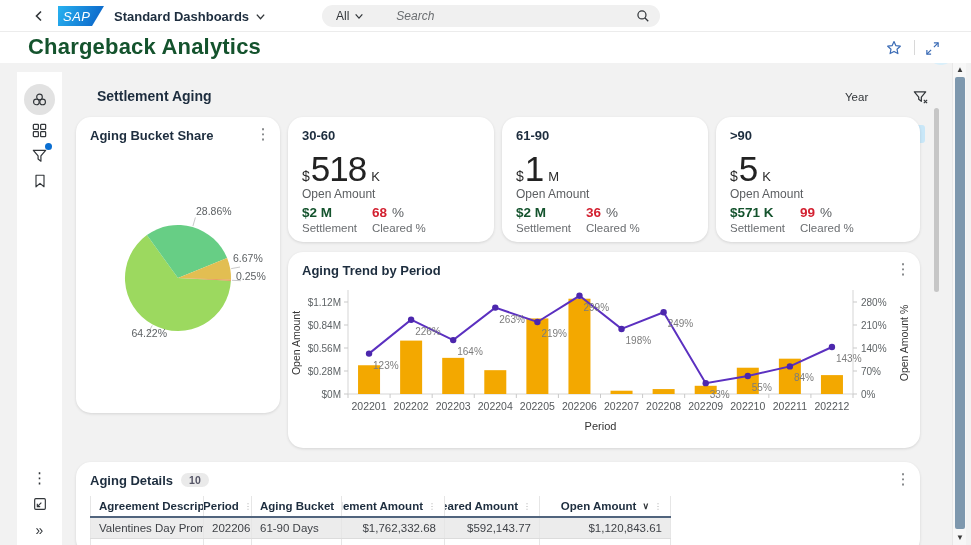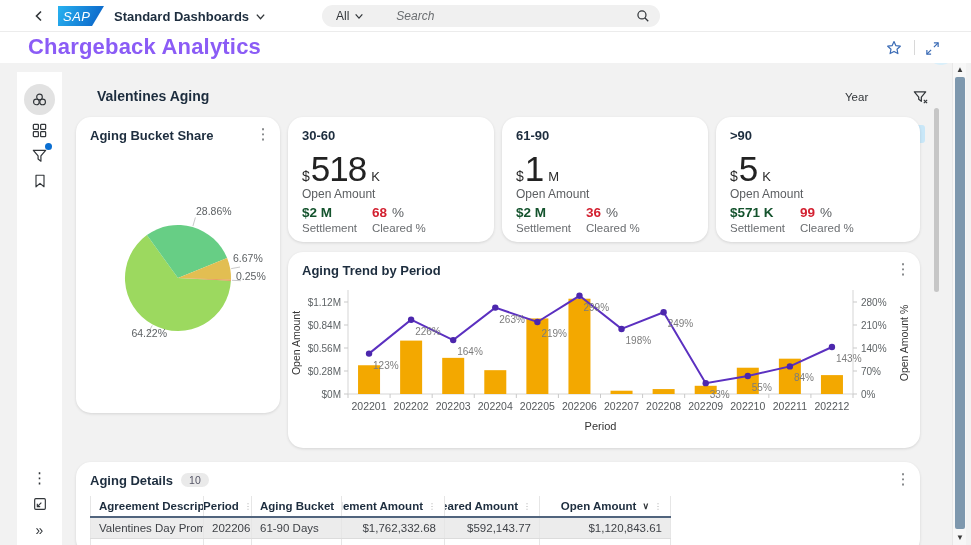--- a/index.html
+++ b/index.html
@@ -23,21 +23,21 @@
     display:flex; align-items:center; padding:0 10px; }
   #search-scope { display:flex; align-items:center; gap:5px; font-size:12px; color:#32363a; cursor:pointer; padding:0 4px; }
   #search-input { flex:1; margin-left:28px; border:none; background:transparent; outline:none;
     font-style:italic; font-size:12px; color:#6a6d70; font-family:"Liberation Sans",sans-serif;}
   #search-input::placeholder { color:#6a6d70; font-style:italic; }
   #avatar { left:928px; top:3px; width:26px; height:26px; border-radius:50%; background:#d9effa;
     color:#2a7bd2; font-size:11px; font-weight:700; display:flex; align-items:center; justify-content:center; cursor:pointer;margin-top:36px; }
 
   
   #titlebar { left:0; top:32px; width:971px; height:31px; background:#fff; z-index:5; }
-  #page-title { left:28px; top:2px; font-size:22px; font-weight:700; color:#8b5cf6; letter-spacing:.2px; }
+  #page-title { left:28px; top:2px; font-size:22px; font-weight:700; color:#14532d; letter-spacing:.2px; }
   #fav-btn { left:884px; top:6px; width:20px; height:20px; }
   #tb-divider { left:914px; top:8px; width:1px; height:15px; background:#d8d8d8; }
   #expand-btn { left:922px; top:6px; width:20px; height:20px; }
 
   
   #sidebar { left:17px; top:72px; width:45px; height:473px; background:#fff; z-index:4; }
   .side-ic { position:absolute; left:13px; width:19px; height:19px; display:flex; align-items:center; justify-content:center; cursor:pointer; }
   #side-active { left:7px; top:12px; width:31px; height:31px; border-radius:50%; background:#e2e2e2; }
   .dot-badge { position:absolute; right:-3px; top:-3px; width:7px; height:7px; border-radius:50%; background:#0a6ed1; }
   .vdots { font-size:15px; color:#32363a; line-height:1; letter-spacing:0; }
@@ -82,21 +82,21 @@
   .c0{width:114px;} .c1{width:48px; text-align:center;} .c2{width:90px;} .c3{width:103px; text-align:right;}
   .c4{width:95px; text-align:right;} .c5{width:131px; text-align:right;}
   #tbl-head { font-weight:700; color:#1d2d3e; border-bottom:2px solid #51647d; cursor:pointer; }
   #tbl-head .tc { display:flex; align-items:center; }
   #tbl-head .c1 { justify-content:center; } #tbl-head .c3,#tbl-head .c4,#tbl-head .c5 { justify-content:flex-end; }
   .colmenu { font-size:8px; color:#a9a9a9; margin-left:5px; font-weight:400; }
   .sortchev { font-size:9px; color:#32363a; margin-left:6px; font-weight:700; }
   #row1 { background:#ececec; border-bottom:1px solid #dcdcdc; }
   #row2 { height:7px; }
   .badge { display:inline-block; margin-left:8px; background:#eaeaea; border-radius:8px; padding:1px 8px;
-    font-size:10.5px; font-weight:400; color:#556; vertical-align:1px; }
+    font-size:10.5px; font-weight:700; color:#556; vertical-align:1px; }
 
   
   #inner-scroll { left:934px; top:108px; width:5px; height:184px; background:#c6c6c6; border-radius:3px; cursor:pointer; }
   #outer-track { left:952px; top:63px; width:14px; height:482px; background:#f7f7f7; border-left:1px solid #e8e8e8; cursor:pointer; }
   #outer-thumb { position:absolute; left:2px; top:14px; width:10px; height:452px; background:#7e98ae; border-radius:2px; }
   .scroll-arrow { position:absolute; left:3px; width:8px; height:8px; color:#3b3b3b; font-size:8px; line-height:8px; text-align:center; }
 
   svg { display:block; }
   text { font-family:"Liberation Sans",sans-serif; }
 </style>
@@ -199,21 +199,21 @@
         <rect x="3" y="3" width="12" height="12" rx="1.2" fill="none" stroke="#32363a" stroke-width="1.3"></rect>
         <line x1="10.5" y1="7.5" x2="6" y2="12" stroke="#32363a" stroke-width="1.3"></line>
         <polyline points="6,8.8 6,12 9.2,12" fill="none" stroke="#32363a" stroke-width="1.3"></polyline>
       </svg>
     </div>
     <div class="side-ic" style="top:448px; font-size:14px; color:#32363a;">
       <span>»</span>
     </div>
   </div>
 
-  <div id="section-title" class="abs">Valentines Aging</div>
+  <div id="section-title" class="abs">Settlement Aging</div>
   <div id="year-label" class="abs">Year</div>
   <div id="year-chip" class="abs">
     <span>2022</span>
     <span class="x">✕</span>
   </div>
   <button id="filter-x-btn" class="abs iconbtn">
     <svg width="17" height="17" viewBox="0 0 18 18">
       <path d="M2.5 3 h12 l-4.6 5.5 v4.5 l-2.8 -2.1 v-2.4 Z" fill="none" stroke="#32363a" stroke-width="1.3" stroke-linejoin="round"></path>
       <path d="M12.5 11.5 l3.5 3.5 M16 11.5 l-3.5 3.5" stroke="#32363a" stroke-width="1.2"></path>
     </svg>

